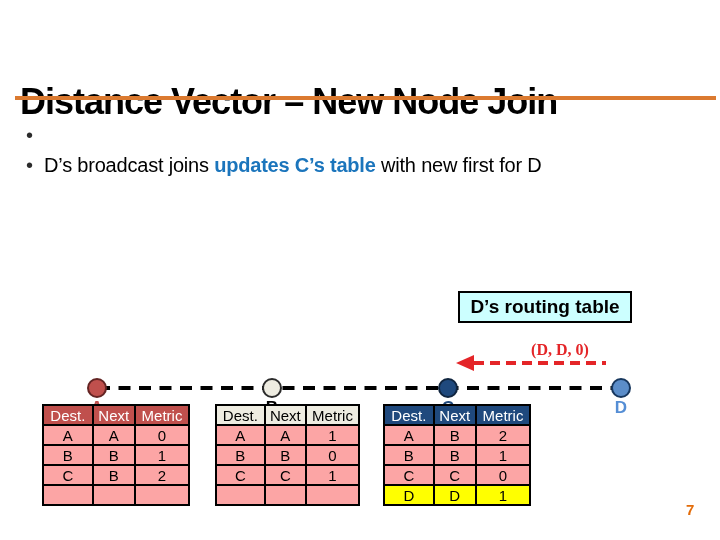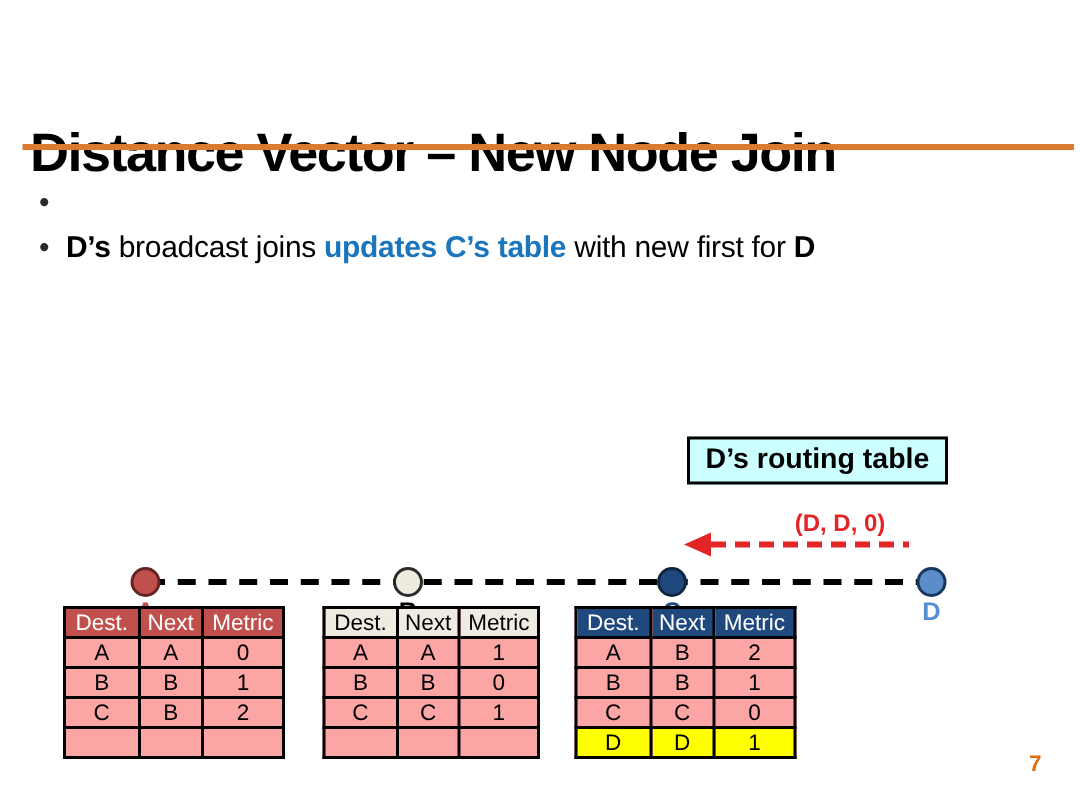--- a/index.html
+++ b/index.html
@@ -8,31 +8,31 @@
     background:#ffffff;font-family:"Liberation Sans",sans-serif;color:#000;
   }
   .title{
     position:absolute;left:20px;top:44px;font-size:36px;font-weight:bold;
     letter-spacing:-1px;white-space:nowrap;color:#000;margin-top:37px;
   }
   .rule{position:absolute;left:15px;top:96px;width:701px;height:4px;background:#DB7A30;}
   .bullets{position:absolute;left:26px;top:120px;font-size:20px;line-height:30px;letter-spacing:-0.2px;}
   .bullet-line{display:flex;white-space:pre;}
   .marker{width:18px;flex:0 0 18px;color:#2b2b2b;}
-  .b{font-weight:bold;}
+  .b{font-weight:normal;}
   .green{color:#129E20;font-weight:bold;}
   .blue{color:#1B75BC;font-weight:bold;text-align:right;}
   .callout{
     position:absolute;left:458px;top:291px;width:170px;height:28px;
     background:#CCFFFF;border:2px solid #000;text-align:center;
     line-height:28px;font-size:19px;font-weight:bold;white-space:nowrap;
   }
   .update-msg{
     position:absolute;left:498px;top:341px;width:124px;text-align:center;
-    color:#E42528;font-weight:bold;font-size:16px;white-space:nowrap;
+    color:#E42528;font-weight:bold;font-size:16px;white-space:nowrap;font-family:Liberation Serif, serif;
   }
   .diagram-svg{position:absolute;left:0;top:330px;}
   .node-label{position:absolute;top:398px;width:40px;text-align:center;font-size:17px;font-weight:bold;}
   .nl-a{left:77px;color:#C0504D;}
   .nl-b{left:252px;color:#000000;}
   .nl-c{left:428px;color:#1F497D;}
   .nl-d{left:601px;color:#558ED5;}
   table.rt{position:absolute;top:404px;border-collapse:collapse;table-layout:fixed;
     font-size:15px;text-align:center;background:#fca5a5;}
   .rt th,.rt td{border:2px solid #000;height:18px;padding:0;font-weight:normal;overflow:hidden;}

